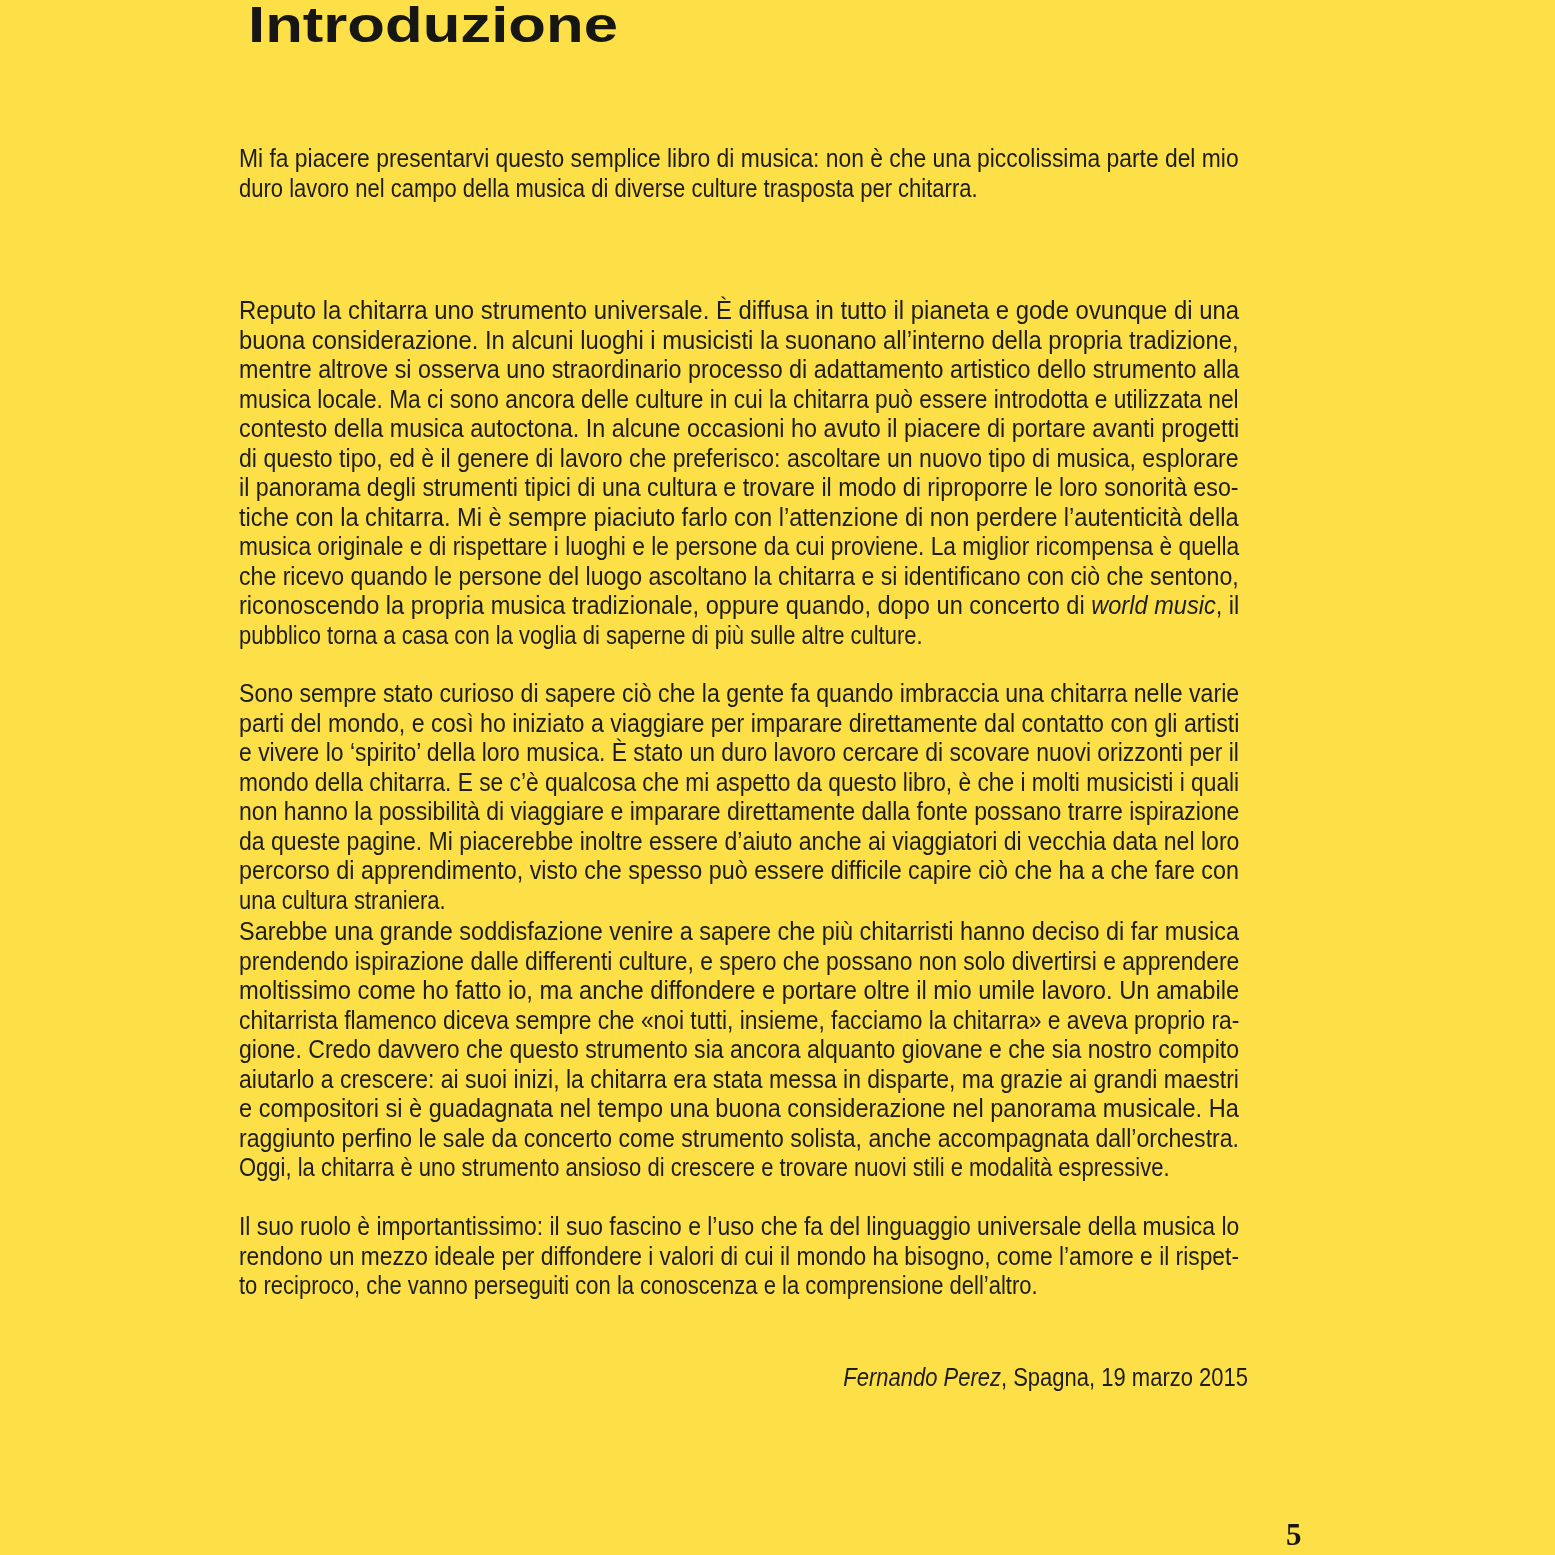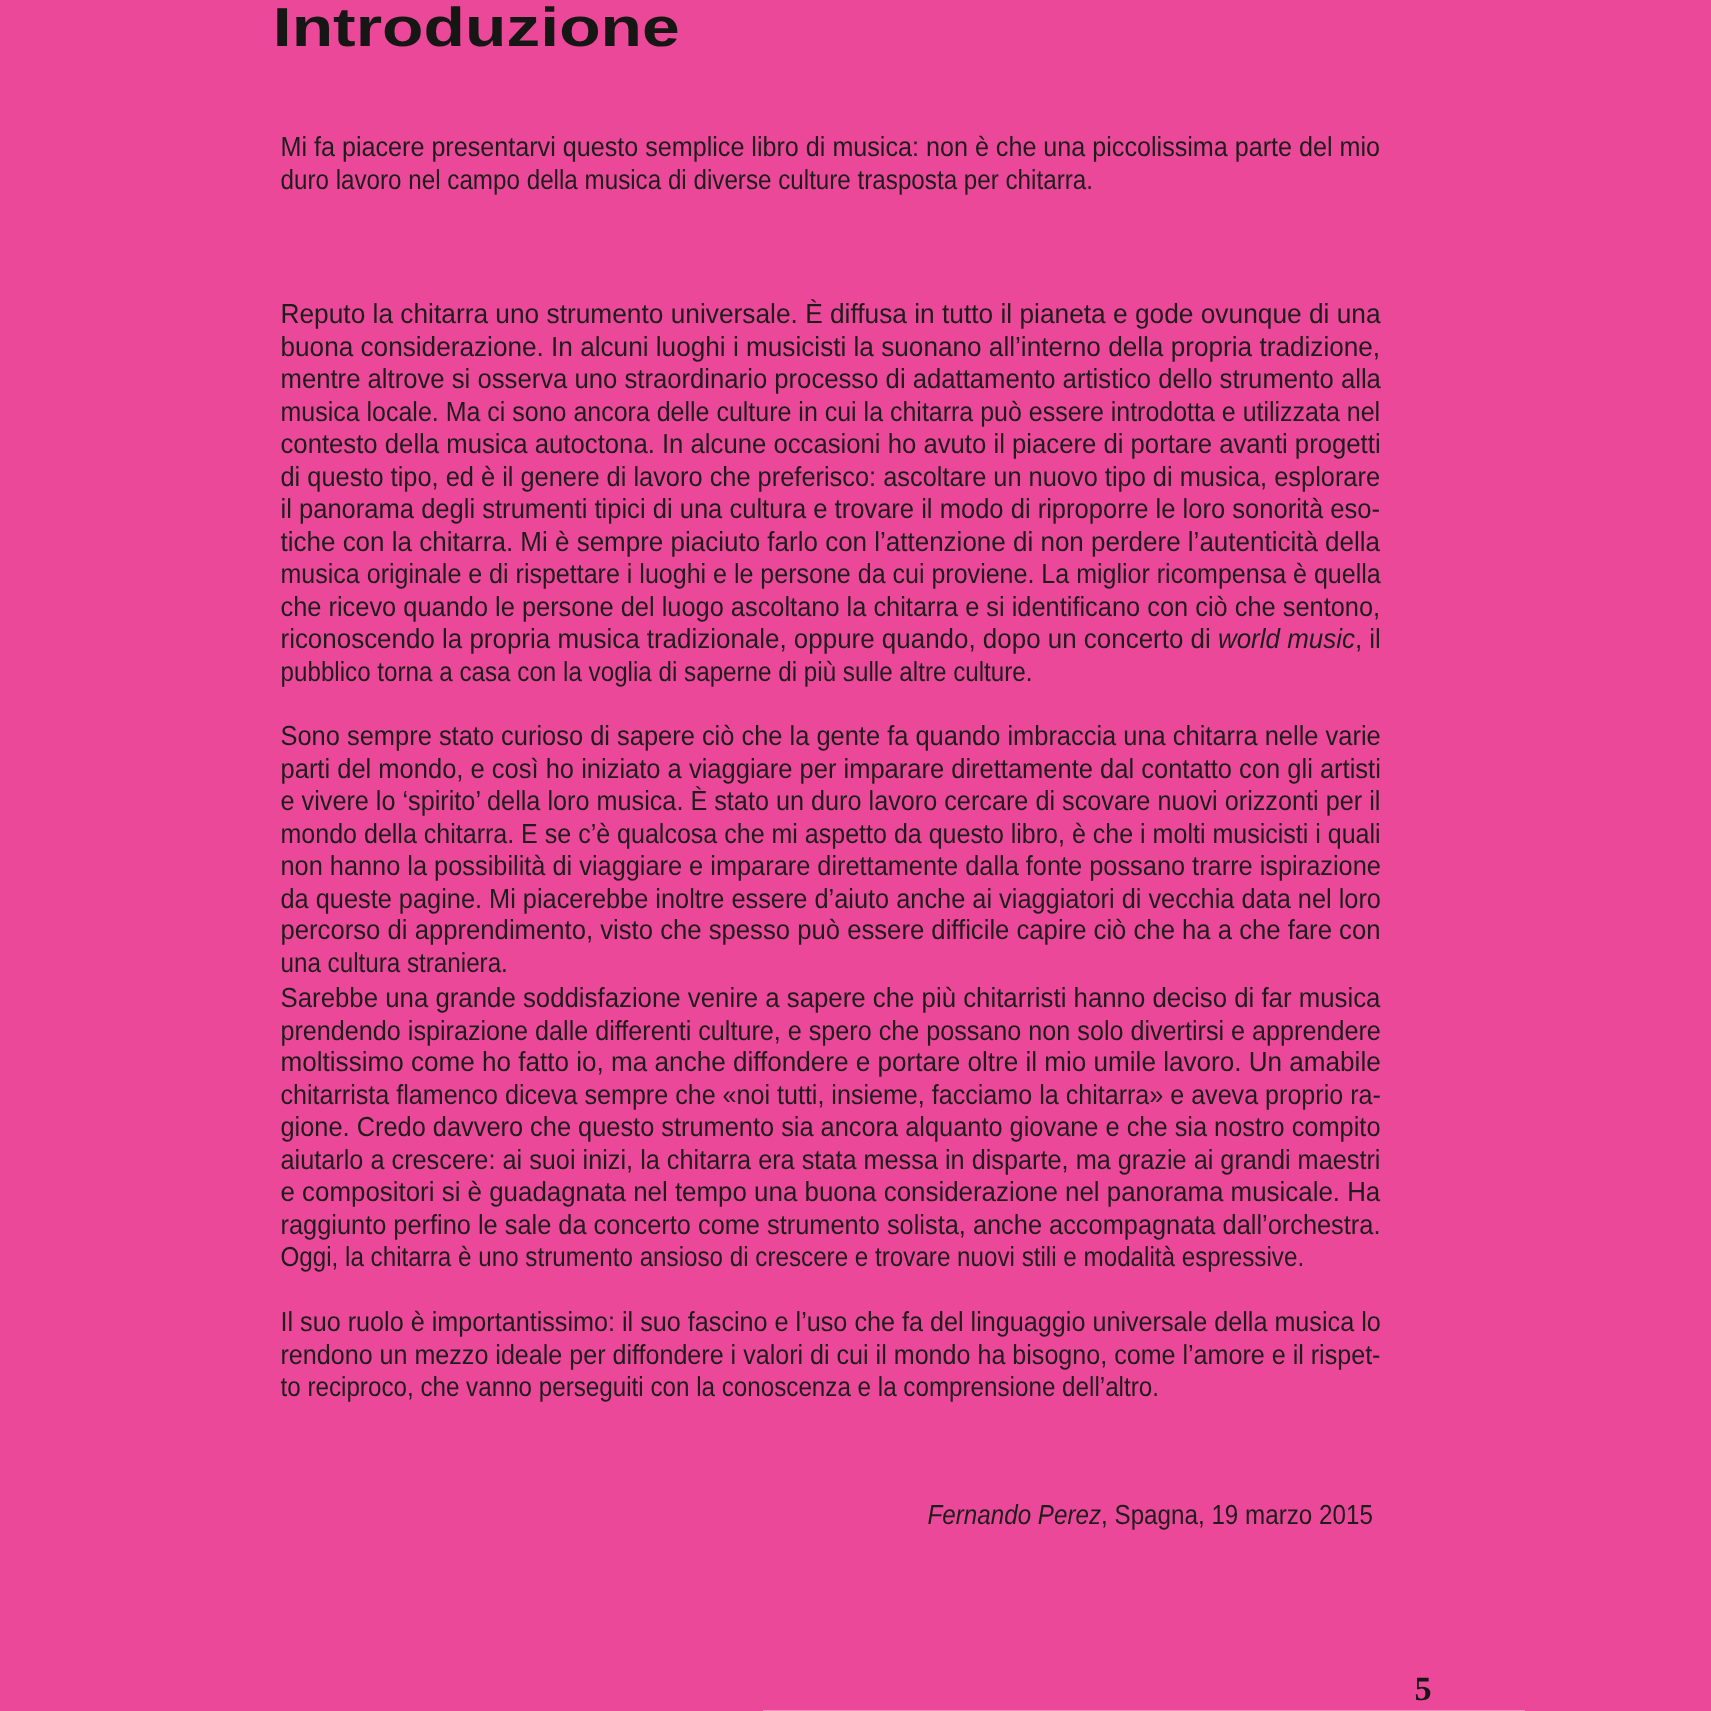--- a/index.html
+++ b/index.html
@@ -6,39 +6,40 @@
   html, body { width: 1555px; height: 1555px; overflow: hidden; }
   body {
     background: #ffffff;
     font-family: "Liberation Sans", sans-serif;
     color: #1d1d1b;
   }
   .page {
     position: relative;
     width: 1555px;
     height: 1555px;
-    background: #ec4899;
+    background: #fde047;
     overflow: hidden;
   }
   .title {
     position: absolute;
     left: 248px;
     top: 0;
     font-size: 50px;
     line-height: 50px;
     font-weight: bold;
     white-space: nowrap;
     width: max-content;
     transform-origin: 0 50%;
     color: #161614;
   }
   .para {
     position: absolute;
-    left: 255px;
+    left: 239px;
     width: 1010px;
+    margin-top: 24px;
   }
   .line {
     display: block;
     white-space: nowrap;
     width: max-content;
     height: 29.5px;
     line-height: 29.5px;
     font-size: 25px;
     transform-origin: 0 50%;
   }

